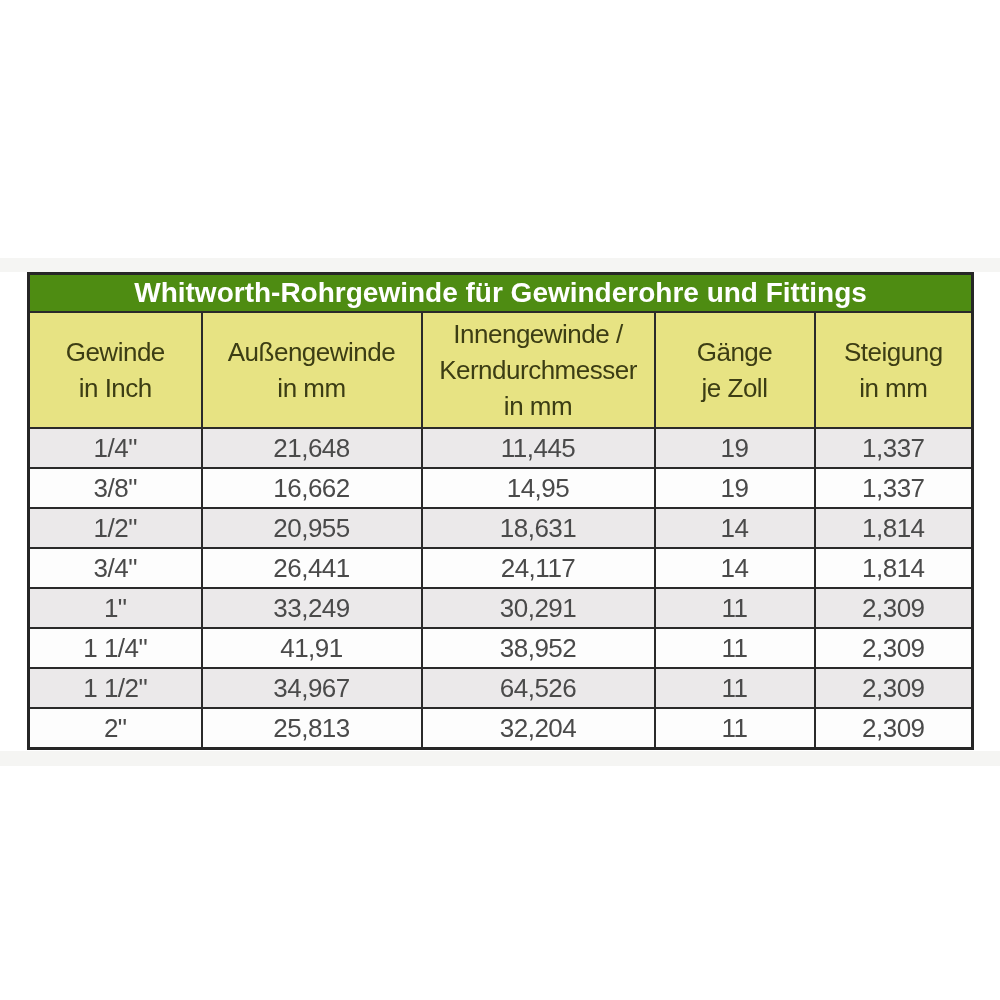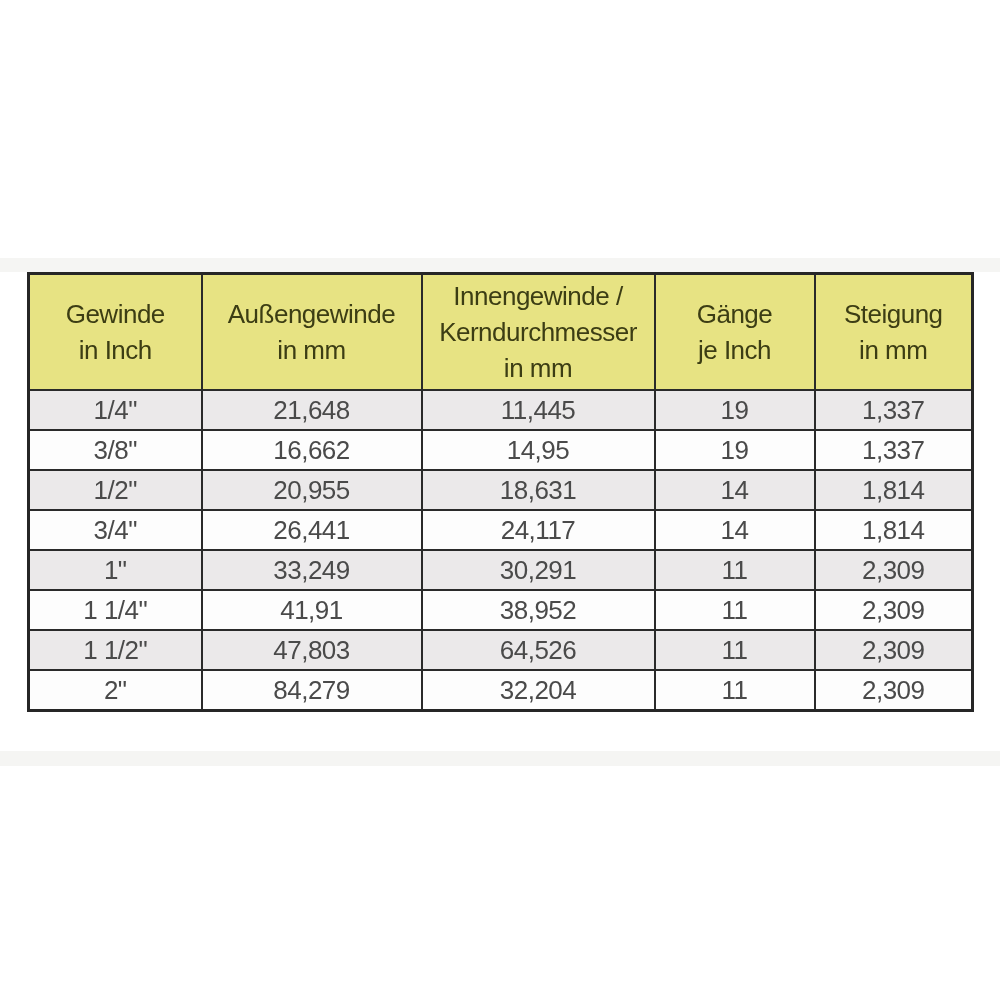--- a/index.html
+++ b/index.html
@@ -81,37 +81,40 @@
 
   <table class="thread-table">
     <colgroup>
       <col style="width:173px">
       <col style="width:220px">
       <col style="width:233px">
       <col style="width:160px">
       <col style="width:158px">
     </colgroup>
     <thead>
+      <tr>
+        <th colspan="5" class="title-cell">Whitworth-Rohrgewinde für Gewinderohre und Fittings</th>
+      </tr>
       <tr class="colhead">
         <th>
           <span class="hl">Gewinde</span>
           <span class="hl">in Inch</span>
         </th>
         <th>
           <span class="hl">Außengewinde</span>
           <span class="hl">in mm</span>
         </th>
         <th>
           <span class="hl">Innengewinde /</span>
           <span class="hl">Kerndurchmesser</span>
           <span class="hl">in mm</span>
         </th>
         <th>
           <span class="hl">Gänge</span>
-          <span class="hl">je Inch</span>
+          <span class="hl">je Zoll</span>
         </th>
         <th>
           <span class="hl">Steigung</span>
           <span class="hl">in mm</span>
         </th>
       </tr>
     </thead>
     <tbody>
       <tr class="odd">
         <td>1/4"</td>
@@ -150,27 +153,27 @@
       </tr>
       <tr class="even">
         <td>1 1/4"</td>
         <td>41,91</td>
         <td>38,952</td>
         <td>11</td>
         <td>2,309</td>
       </tr>
       <tr class="odd">
         <td>1 1/2"</td>
-        <td>47,803</td>
+        <td>34,967</td>
         <td>64,526</td>
         <td>11</td>
         <td>2,309</td>
       </tr>
       <tr class="even">
         <td>2"</td>
-        <td>84,279</td>
+        <td>25,813</td>
         <td>32,204</td>
         <td>11</td>
         <td>2,309</td>
       </tr>
     </tbody>
   </table>
 </div>
 
 </body></html>

